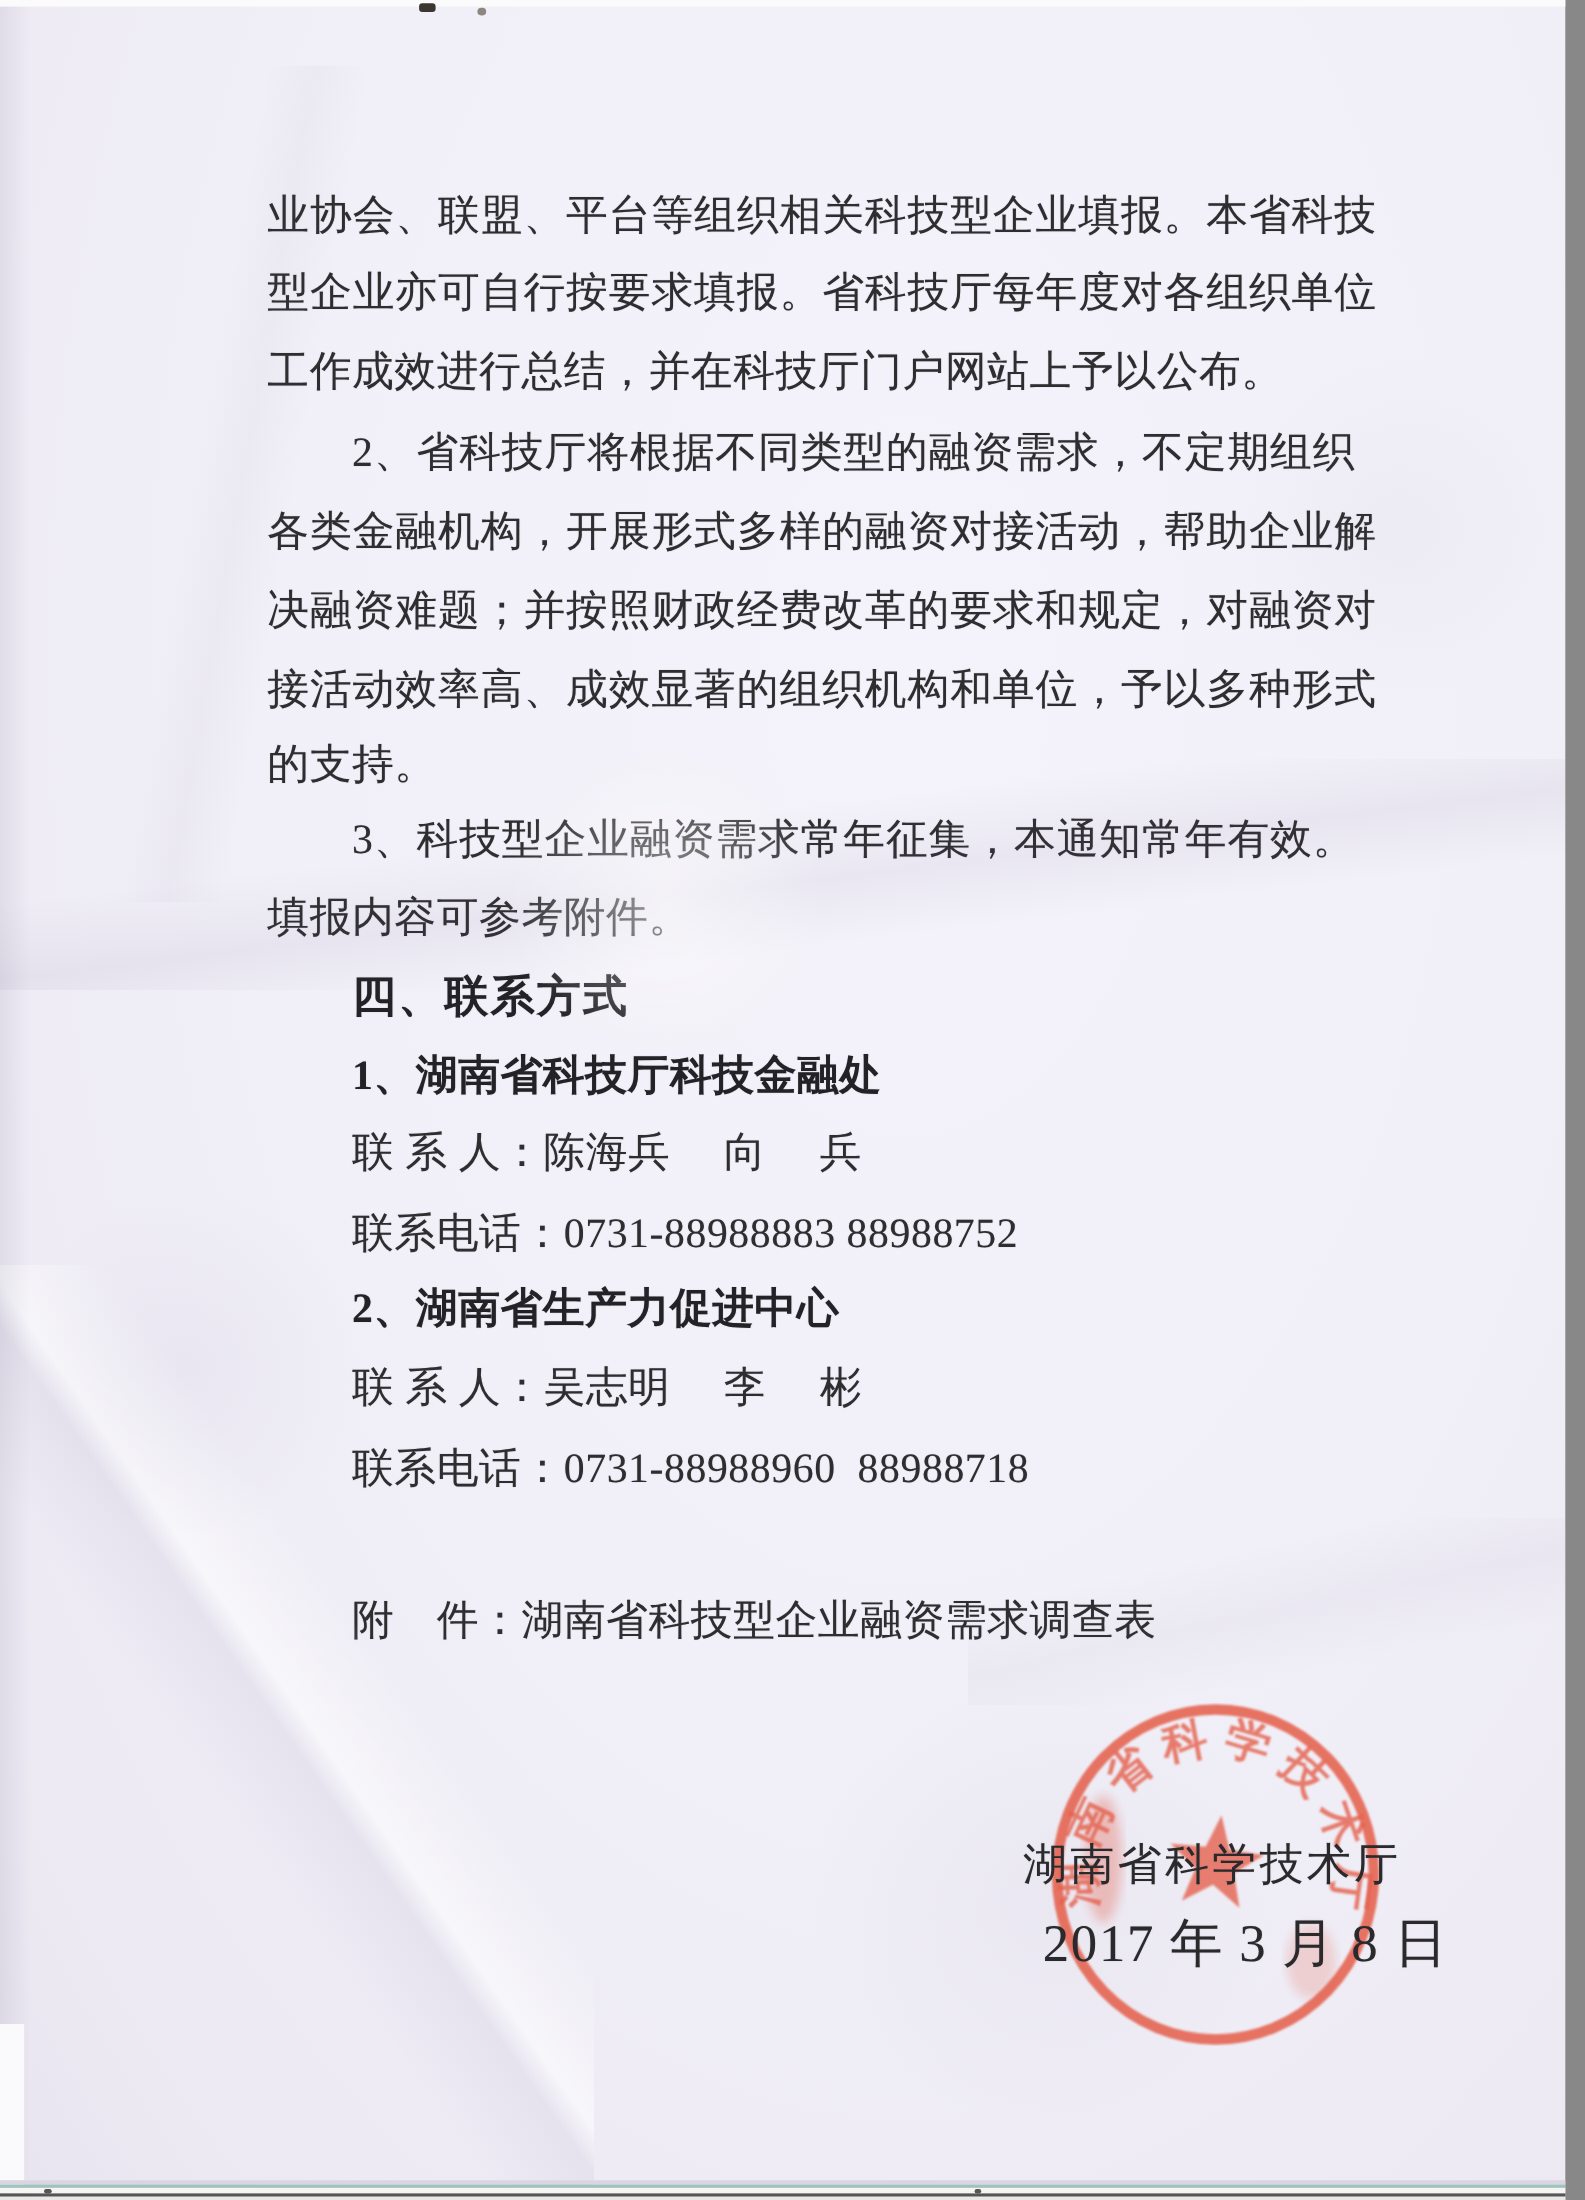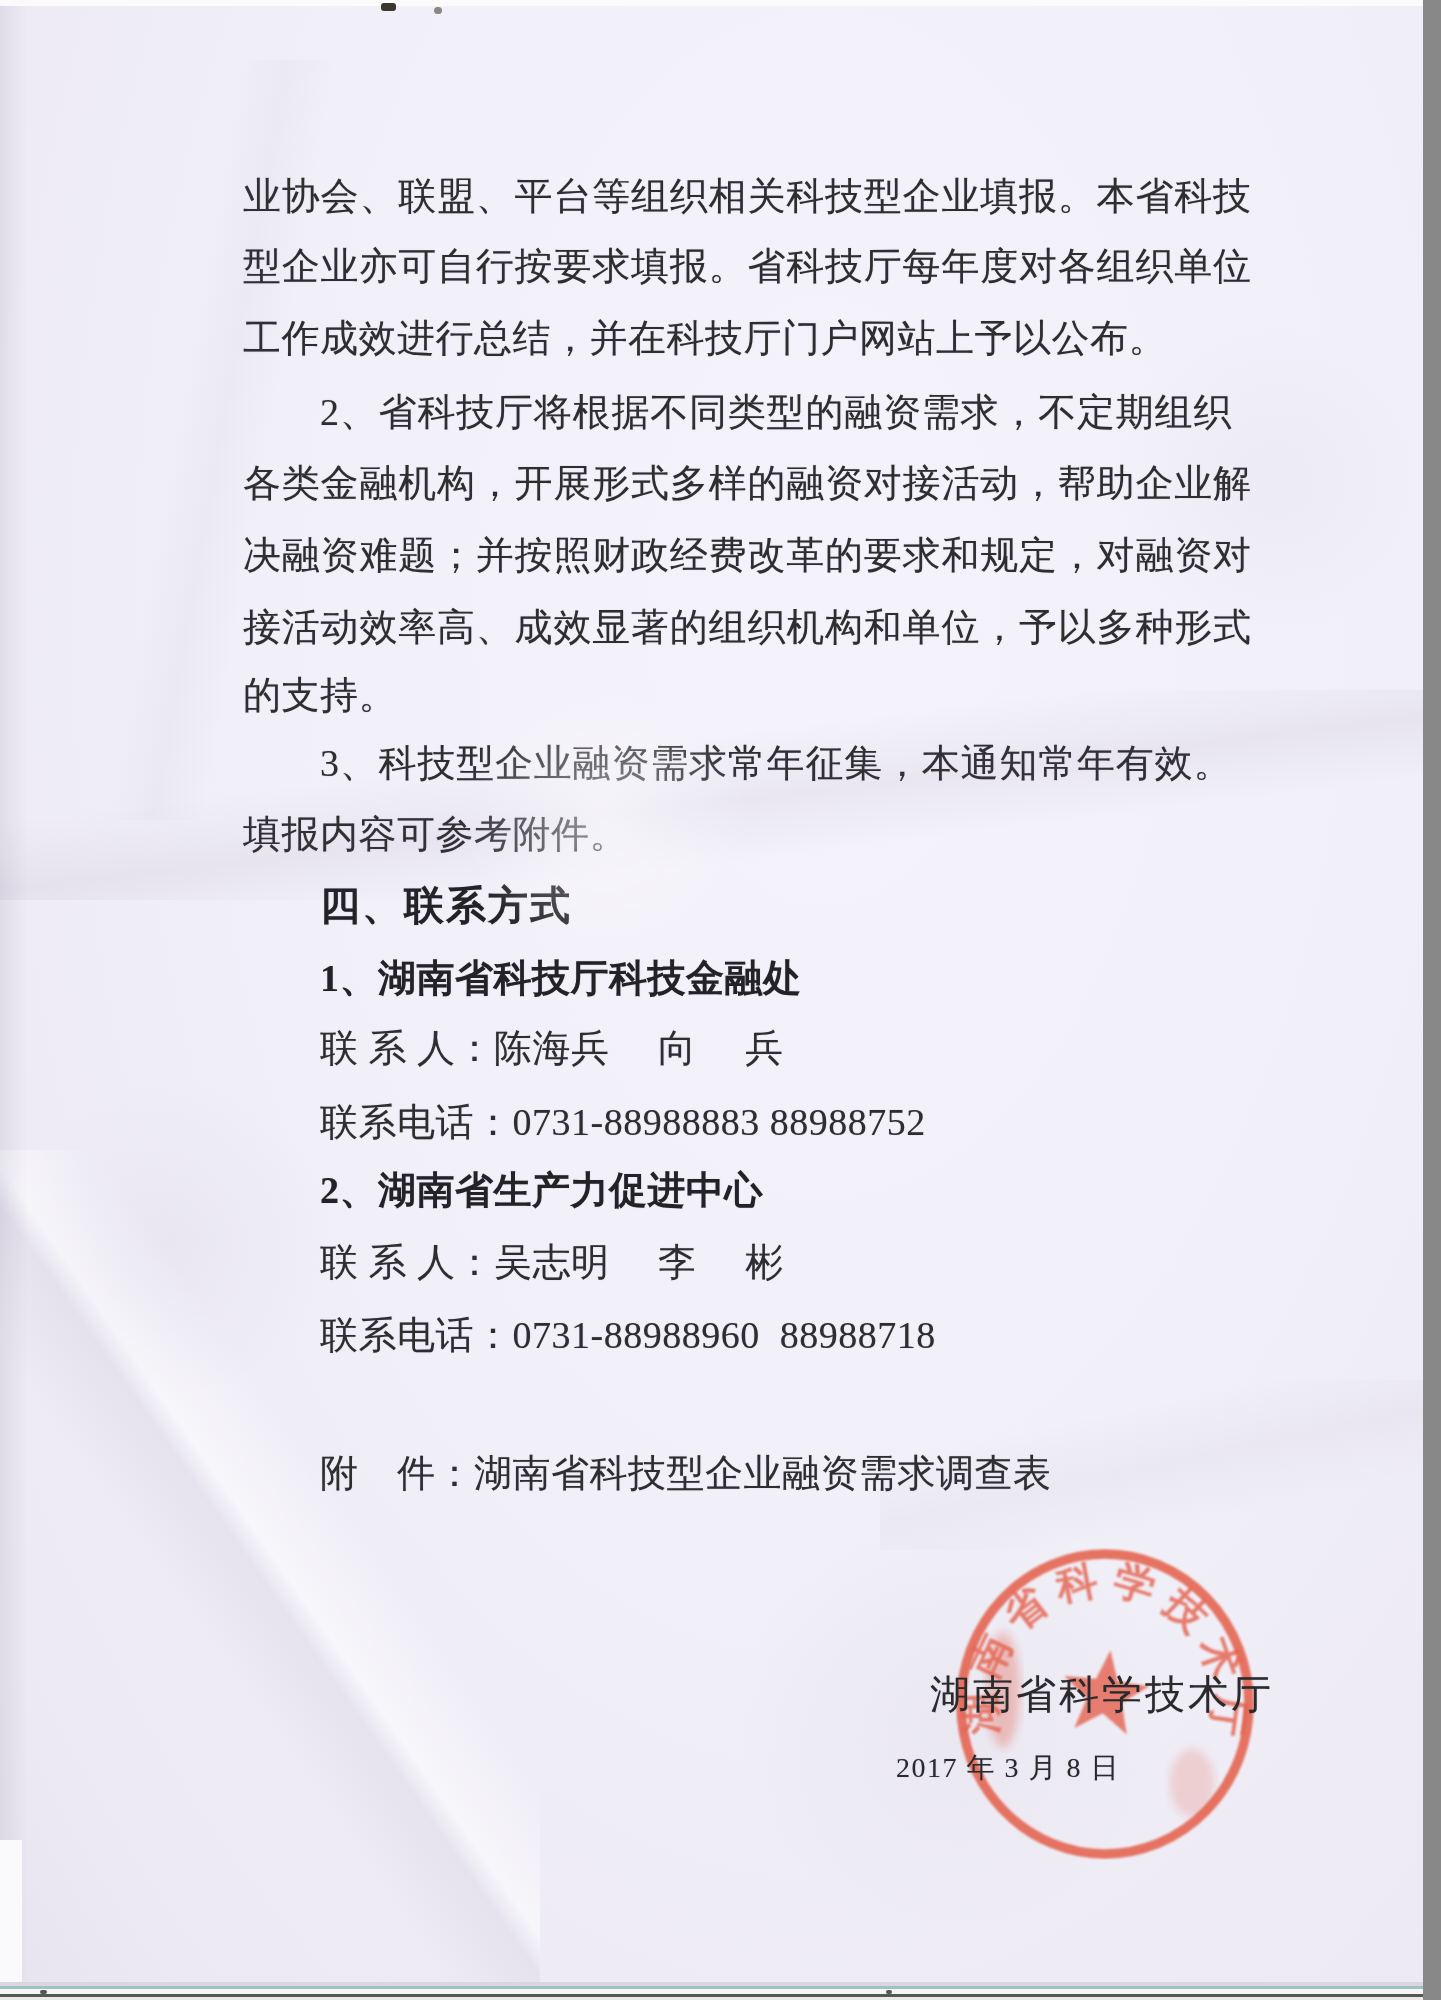--- a/index.html
+++ b/index.html
@@ -29,22 +29,22 @@
   .bold{font-weight:700;color:#232226;}
   .heading{font-size:40px;letter-spacing:2px;}
   
   .sig-org{
     position:absolute;left:930px;top:1673px;
     font-size:40px;letter-spacing:3px;line-height:44px;
     white-space:pre;color:#2a2a2c;z-index:6;
     text-shadow:0 0 1px rgba(60,60,70,.35);
   }
   .sig-date{
-    position:absolute;left:896px;top:1746px;
-    font-size:28px;letter-spacing:1.5px;line-height:44px;
+    position:absolute;left:948px;top:1746px;
+    font-size:48px;letter-spacing:1.5px;line-height:44px;
     white-space:pre;color:#2a2a2c;z-index:6;
     text-shadow:0 0 1px rgba(60,60,70,.35);
   }
   
   .seal{position:absolute;left:955px;top:1548px;z-index:4;opacity:.92;}
   .seal textPath{font-family:"Liberation Serif","DejaVu Serif",serif;font-weight:700;}
   
   .artifact{position:absolute;pointer-events:none;}
   .top-band{left:0;top:0;width:1441px;height:6px;background:#fbfbfc;}
   .speck1{left:381px;top:3px;width:15px;height:8px;background:#3b3630;border-radius:3px;}

